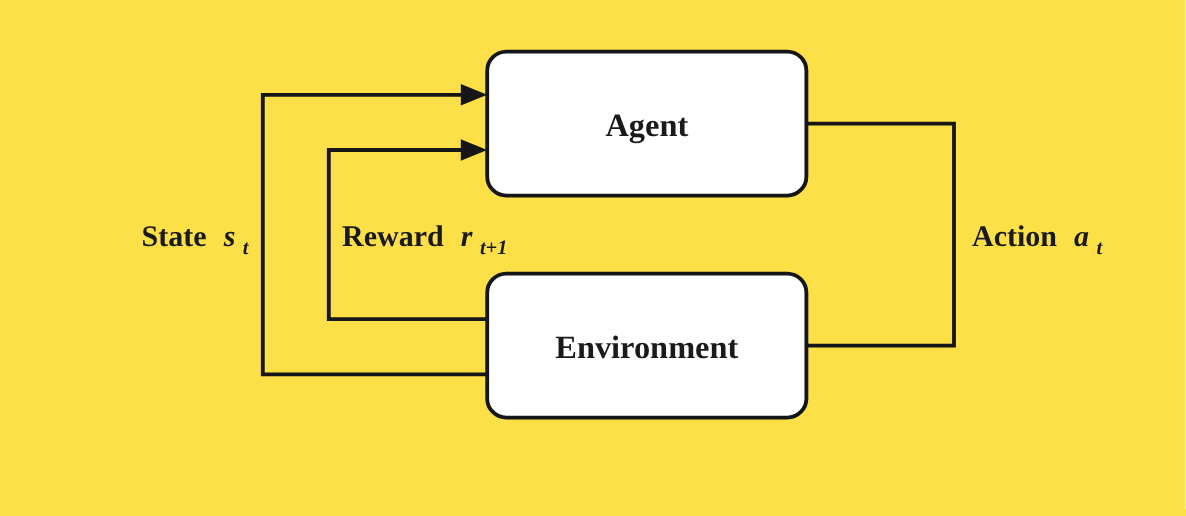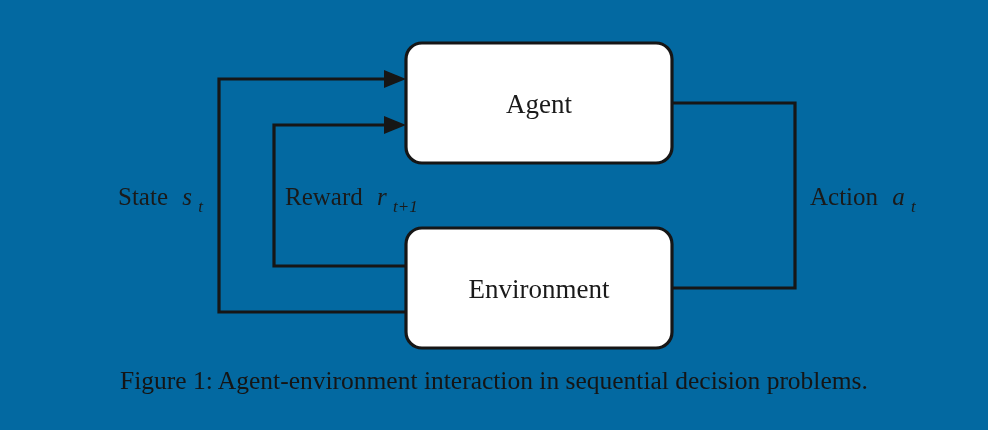--- a/index.html
+++ b/index.html
@@ -8,22 +8,23 @@
     background: #ffffff;
   }
   body {
     font-family: "Liberation Serif", serif;
     color: #000000;
   }
   #figure-root {
     position: relative;
     width: 988px;
     height: 430px;
-    background: #0369a1;
+    background: #fde047;
     overflow: hidden;
+    font-weight: bold;
   }
   #diagram-svg {
     position: absolute;
     left: 0;
     top: 0;
     width: 988px;
     height: 430px;
   }
   .box-label {
     font-family: "Liberation Serif", serif;
@@ -102,15 +103,14 @@
     </text>
 
     <text class="edge-label" x="810" y="205">
       <tspan>Action</tspan>
       <tspan dx="8" font-style="italic">a</tspan>
       <tspan class="sub" dy="7" font-style="italic">t</tspan>
     </text>
 
   </svg>
 
-  <div id="caption">Figure 1: Agent-environment interaction in sequential decision problems.</div>
 
 </div>
 
 </body></html>

